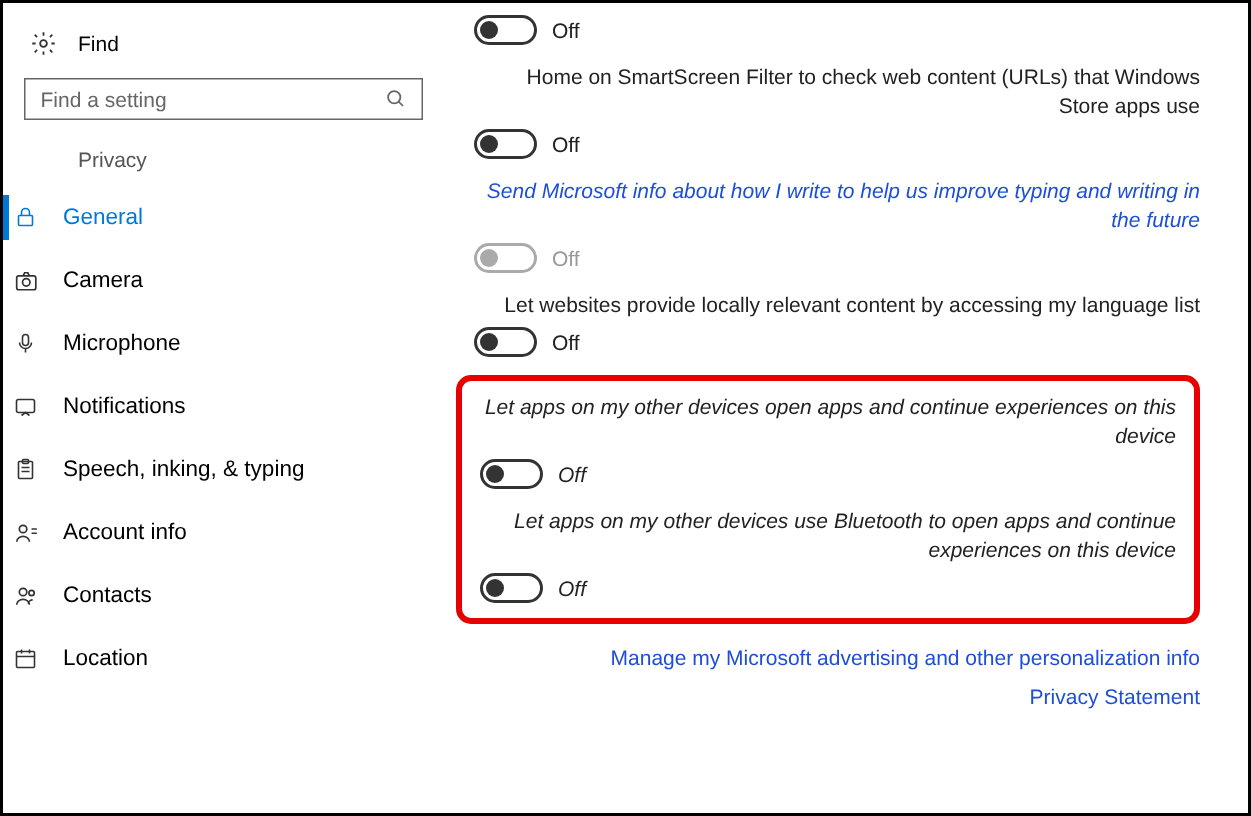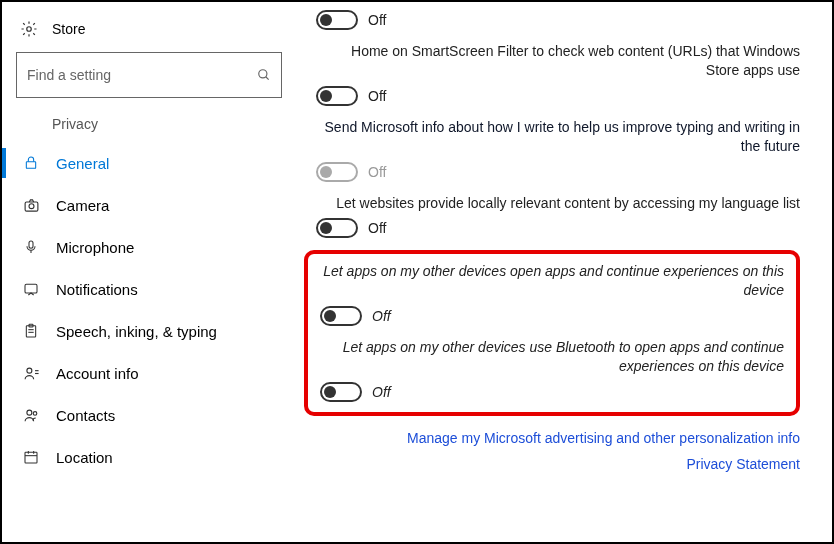--- a/index.html
+++ b/index.html
@@ -32,40 +32,40 @@
     width: 18px;
     height: 18px;
     display: flex;
     align-items: center;
     justify-content: center;
     color: #333;
   }
   .search-box {
     margin: 0 14px 14px 14px;
     border: 1px solid #666;
-    height: 46px;
+    height: 28px;
     display: flex;
     align-items: center;
     padding: 0 10px;
     color: #666;
     justify-content: space-between;
   }
   .search-box span.ph { color: #666; font-size: 14px; }
   .section-label {
     padding: 4px 18px 10px 18px;
     color: #555;
     font-size: 14px;
     margin-left: 32px;
   }
   .nav-item {
     position: relative;
     display: flex;
-    align-items: center;
+    align-items: flex-start;
     gap: 16px;
-    padding: 12px 20px;
+    padding: 12px 6px;
     cursor: pointer;
   }
   .nav-item.selected {
     color: #0078d7;
   }
   .nav-item.selected::before {
     content: "";
     position: absolute;
     left: 0; top: 6px; bottom: 6px;
     width: 4px;
@@ -73,21 +73,21 @@
   }
   .nav-item .label { font-size: 15px; }
   .content {
     flex: 1;
     padding: 8px 32px 10px 20px;
     overflow: hidden;
     text-align: right;
   }
   .setting-block { margin-bottom: 12px; }
   .setting-text { line-height: 1.35; color: #222; margin-bottom: 6px; }
-  .setting-text.disabled { color: #0f172a; }
+  .setting-text.disabled { color: #1d4ed8; font-style: italic; }
   .toggle-row { display: flex; align-items: center; gap: 10px; }
   .toggle {
     width: 42px; height: 20px;
     border: 2px solid #333;
     border-radius: 12px;
     position: relative;
     background: #fff;
   }
   .toggle::after {
     content: "";
@@ -125,21 +125,21 @@
 
   <div class="sidebar">
 
     <div class="home-row">
       <span class="icon-slot">
         <svg width="18" height="18" viewBox="0 0 24 24" fill="none" stroke="#333" stroke-width="1.6">
           <circle cx="12" cy="12" r="3"></circle>
           <path d="M12 2v3M12 19v3M4.2 4.2l2.1 2.1M17.7 17.7l2.1 2.1M2 12h3M19 12h3M4.2 19.8l2.1-2.1M17.7 6.3l2.1-2.1"></path>
         </svg>
       </span>
-      <span class="label">Store</span>
+      <span class="label">Find</span>
     </div>
 
     <div class="search-box">
       <span class="ph">Find a setting</span>
       <span>
         <svg width="14" height="14" viewBox="0 0 24 24" fill="none" stroke="#666" stroke-width="2">
           <circle cx="10" cy="10" r="7"></circle>
             <line x1="20" y1="20" x2="15" y2="15"></line>
         </svg>
       </span>

